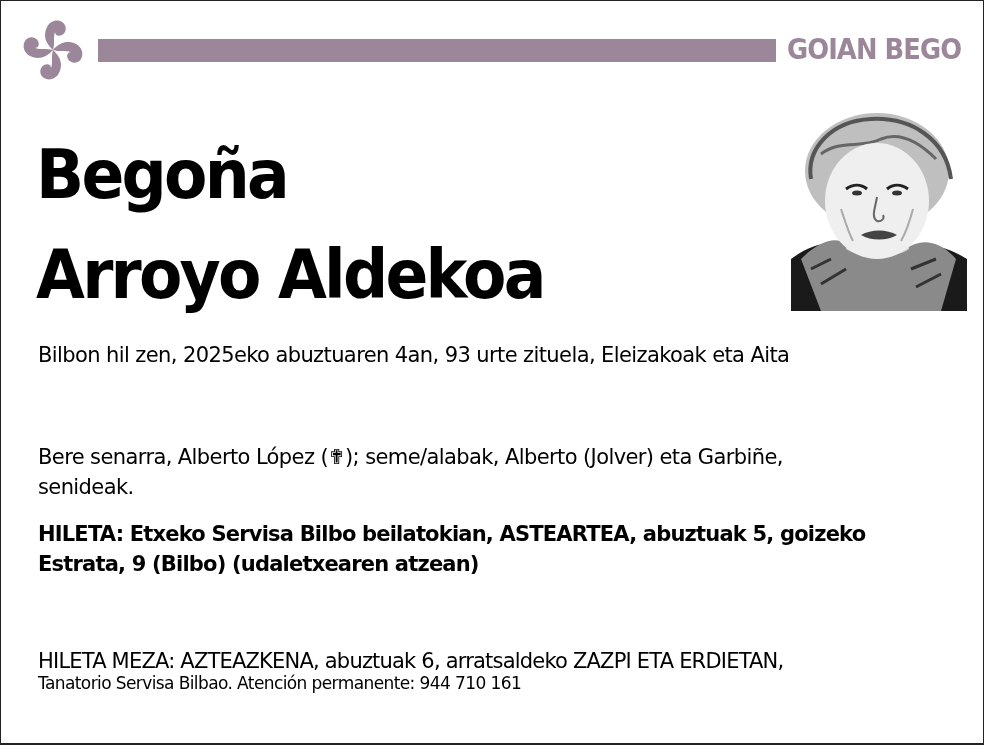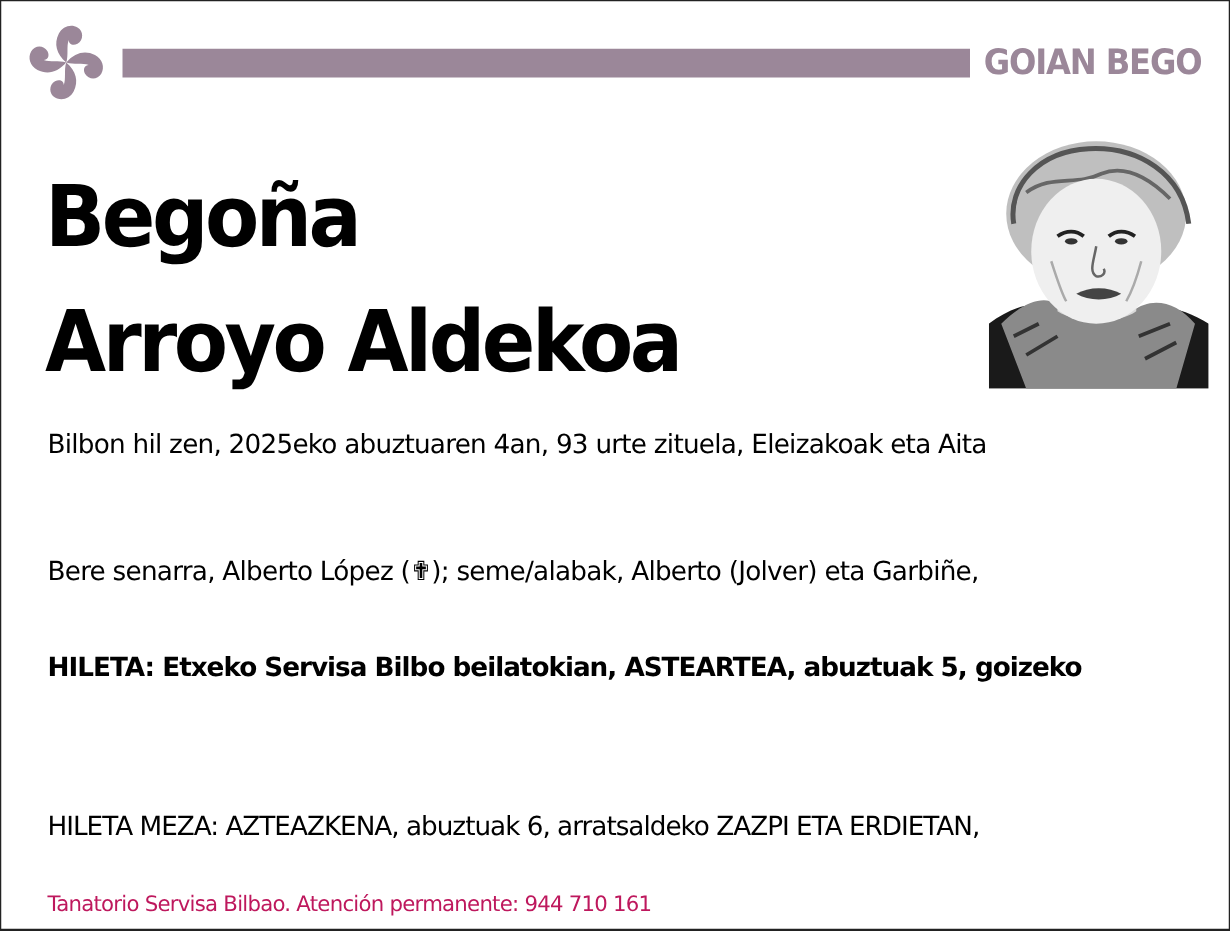--- a/index.html
+++ b/index.html
@@ -38,23 +38,23 @@
     .body-text {
       position: absolute; left: 37px; width: 930px;
       font-family: "DejaVu Sans", sans-serif; font-size: 21px; line-height: 30px;
       color: #000; letter-spacing: -0.6px;
     }
     .p1 { top: 339px; }
     .p2 { top: 409px; margin-top: 32px; }
     .p3 { top: 518px; font-weight: bold; letter-spacing: -0.8px; }
     .p4 { top: 645px; font-weight: normal; letter-spacing: -0.8px; }
     .footer {
-      position: absolute; left: 37px; top: 710px;
+      position: absolute; left: 37px; top: 669px;
       font-family: "DejaVu Sans", sans-serif; font-size: 17px; line-height: 26px;
-      color: #be185d; letter-spacing: -0.6px; white-space: nowrap;
+      color: #000000; letter-spacing: -0.6px; white-space: nowrap;
     }
     .line { display: block; white-space: nowrap; }
   </style>
 </head>
 <body>
 
 <div class="frame" style="--accent:#9b8799;">
 
   <div class="header">
     <svg class="lauburu" viewBox="0 0 76 74">
@@ -102,24 +102,26 @@
       <path d="M50 100 C55 115 58 125 62 132 M122 100 C118 115 114 125 110 132" stroke="#aaa" stroke-width="2" fill="none"></path>
     </svg>
   </div>
 
   <div class="body-text p1">
     <span class="line">Bilbon hil zen, 2025eko abuztuaren 4an, 93 urte zituela, Eleizakoak eta Aita</span>
   </div>
 
   <div class="body-text p2">
     <span class="line">Bere senarra, Alberto López (✟); seme/alabak, Alberto (Jolver) eta Garbiñe,</span>
+    <span class="line">senideak.</span>
   </div>
 
   <div class="body-text p3">
     <span class="line">HILETA: Etxeko Servisa Bilbo beilatokian, ASTEARTEA, abuztuak 5, goizeko</span>
+    <span class="line">Estrata, 9 (Bilbo) (udaletxearen atzean)</span>
   </div>
 
   <div class="body-text p4">
     <span class="line">HILETA MEZA: AZTEAZKENA, abuztuak 6, arratsaldeko ZAZPI ETA ERDIETAN,</span>
   </div>
 
   <div class="footer">Tanatorio Servisa Bilbao. Atención permanente: 944 710 161</div>
 </div>
 
 </body></html>

